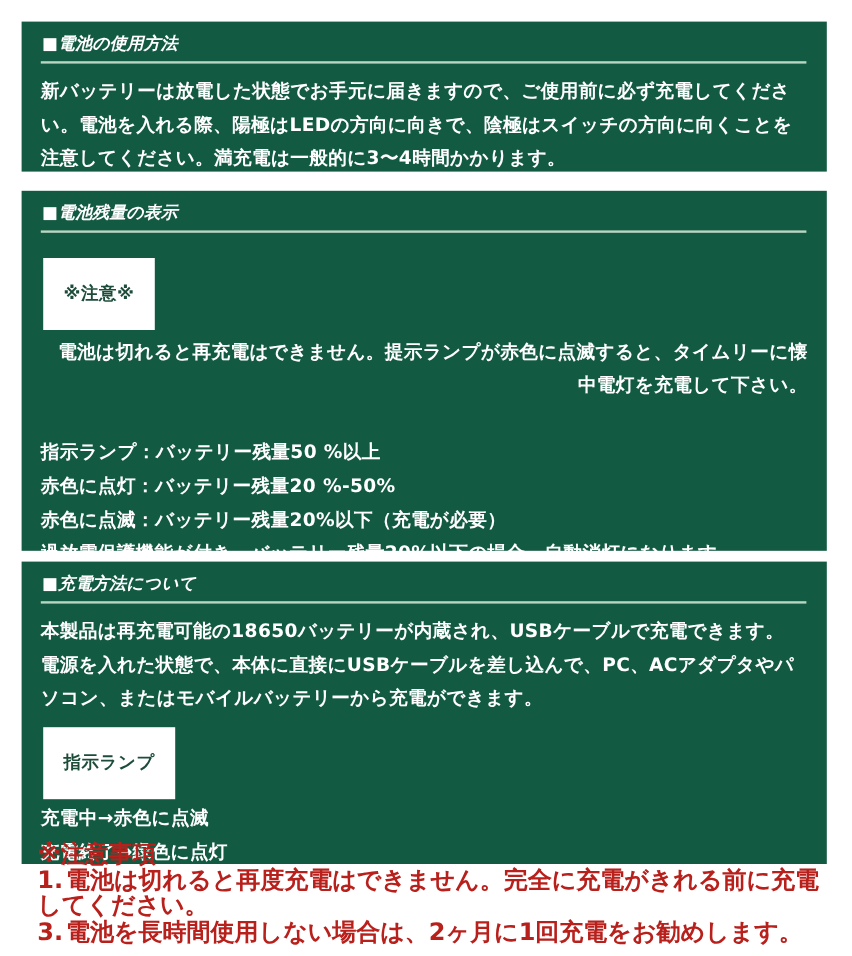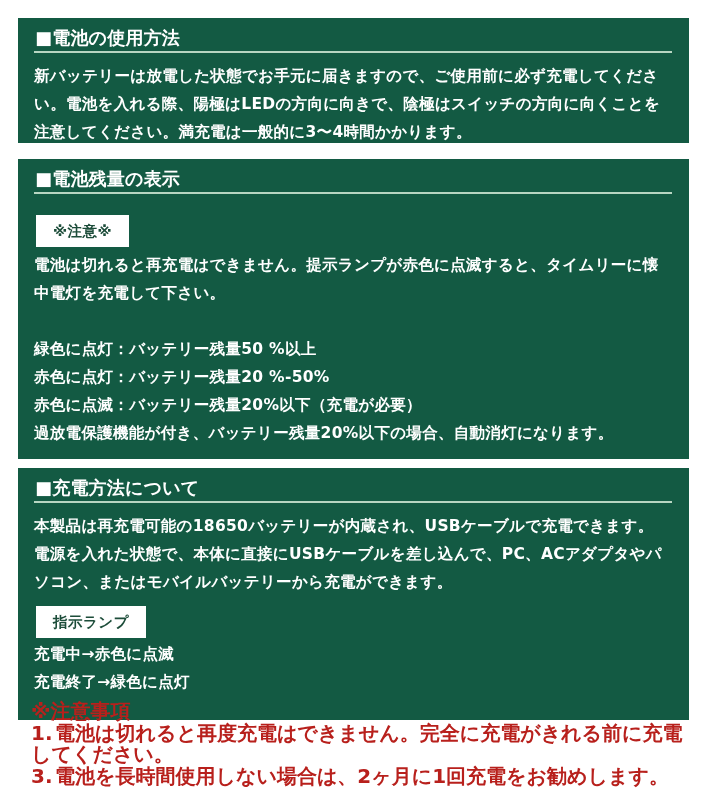--- a/index.html
+++ b/index.html
@@ -6,34 +6,34 @@
   body {
     width: 710px; height: 797px; position: relative; overflow: hidden;
     font-family: "DejaVu Sans", "Liberation Sans", sans-serif;
   }
   .box {
     position: absolute; left: 18px; width: 671px;
     background: #135a43; color: #ffffff;
     box-sizing: border-box; padding: 0 16px 0 16px;
   }
   .box-title {
-    font-size: 18px; font-weight: bold; color: #ffffff;
+    font-size: 14px; font-weight: bold; color: #ffffff;
     height: 27px; line-height: 27px; margin-top: 6px;
     border-bottom: 2px solid #b8d6c2;
-    margin-right: 1px; padding-left: 1px; letter-spacing: 0.2px;
+    margin-right: 1px; padding-left: 1px; letter-spacing: 0.2px; font-style: italic;
   }
   .para {
     font-size: 15.5px; font-weight: bold; line-height: 28px;
     letter-spacing: 0.3px; margin: 0; white-space: normal;
     word-break: break-all;
   }
   .label {
     display: inline-block; background: #ffffff; color: #1d4d3a;
     font-size: 14.5px; font-weight: bold;
-    padding: 0 17px; height: 32px; line-height: 32px; letter-spacing: 0.5px;
+    padding: 14px 17px; height: 32px; line-height: 32px; letter-spacing: 0.5px;
   }
   .gap { height: 28px; }
   .notes {
     position: absolute; left: 31px; top: 701px; width: 660px;
     color: #b8201c; font-weight: bold; font-size: 20px; line-height: 21.5px;
   }
   .notes .num { display: inline-block; width: 24px; }
 </style>
 </head>
 <body>
@@ -41,23 +41,23 @@
 <div class="box" style="top:18px; height:125px;">
   <div class="box-title">■電池の使用方法</div>
   <p class="para" style="margin-top:9px;">新バッテリーは放電した状態でお手元に届きますので、ご使用前に必ず充電してください。電池を入れる際、陽極はLEDの方向に向きで、陰極はスイッチの方向に向くことを注意してください。満充電は一般的に3〜4時間かかります。</p>
 </div>
 
 <div class="box" style="top:159px; height:300px;">
   <div class="box-title">■電池残量の表示</div>
   <div style="margin-top:21px; margin-left:2px;">
     <span class="label">※注意※</span>
   </div>
-  <p class="para" style="margin-top:4px;">電池は切れると再充電はできません。提示ランプが赤色に点滅すると、タイムリーに懐中電灯を充電して下さい。</p>
+  <p class="para" style="margin-top:4px;text-align:right;">電池は切れると再充電はできません。提示ランプが赤色に点滅すると、タイムリーに懐中電灯を充電して下さい。</p>
   <div class="gap"></div>
-  <p class="para">緑色に点灯：バッテリー残量50 %以上</p>
+  <p class="para">指示ランプ：バッテリー残量50 %以上</p>
   <p class="para">赤色に点灯：バッテリー残量20 %-50%</p>
   <p class="para">赤色に点滅：バッテリー残量20%以下（充電が必要）</p>
   <p class="para">過放電保護機能が付き、バッテリー残量20%以下の場合、自動消灯になります。</p>
 </div>
 
 <div class="box" style="top:468px; height:252px;">
   <div class="box-title">■充電方法について</div>
   <p class="para" style="margin-top:9px;">本製品は再充電可能の18650バッテリーが内蔵され、USBケーブルで充電できます。</p>
   <p class="para">電源を入れた状態で、本体に直接にUSBケーブルを差し込んで、PC、ACアダプタやパソコン、またはモバイルバッテリーから充電ができます。</p>
   <div style="margin-top:10px; margin-left:2px;">

